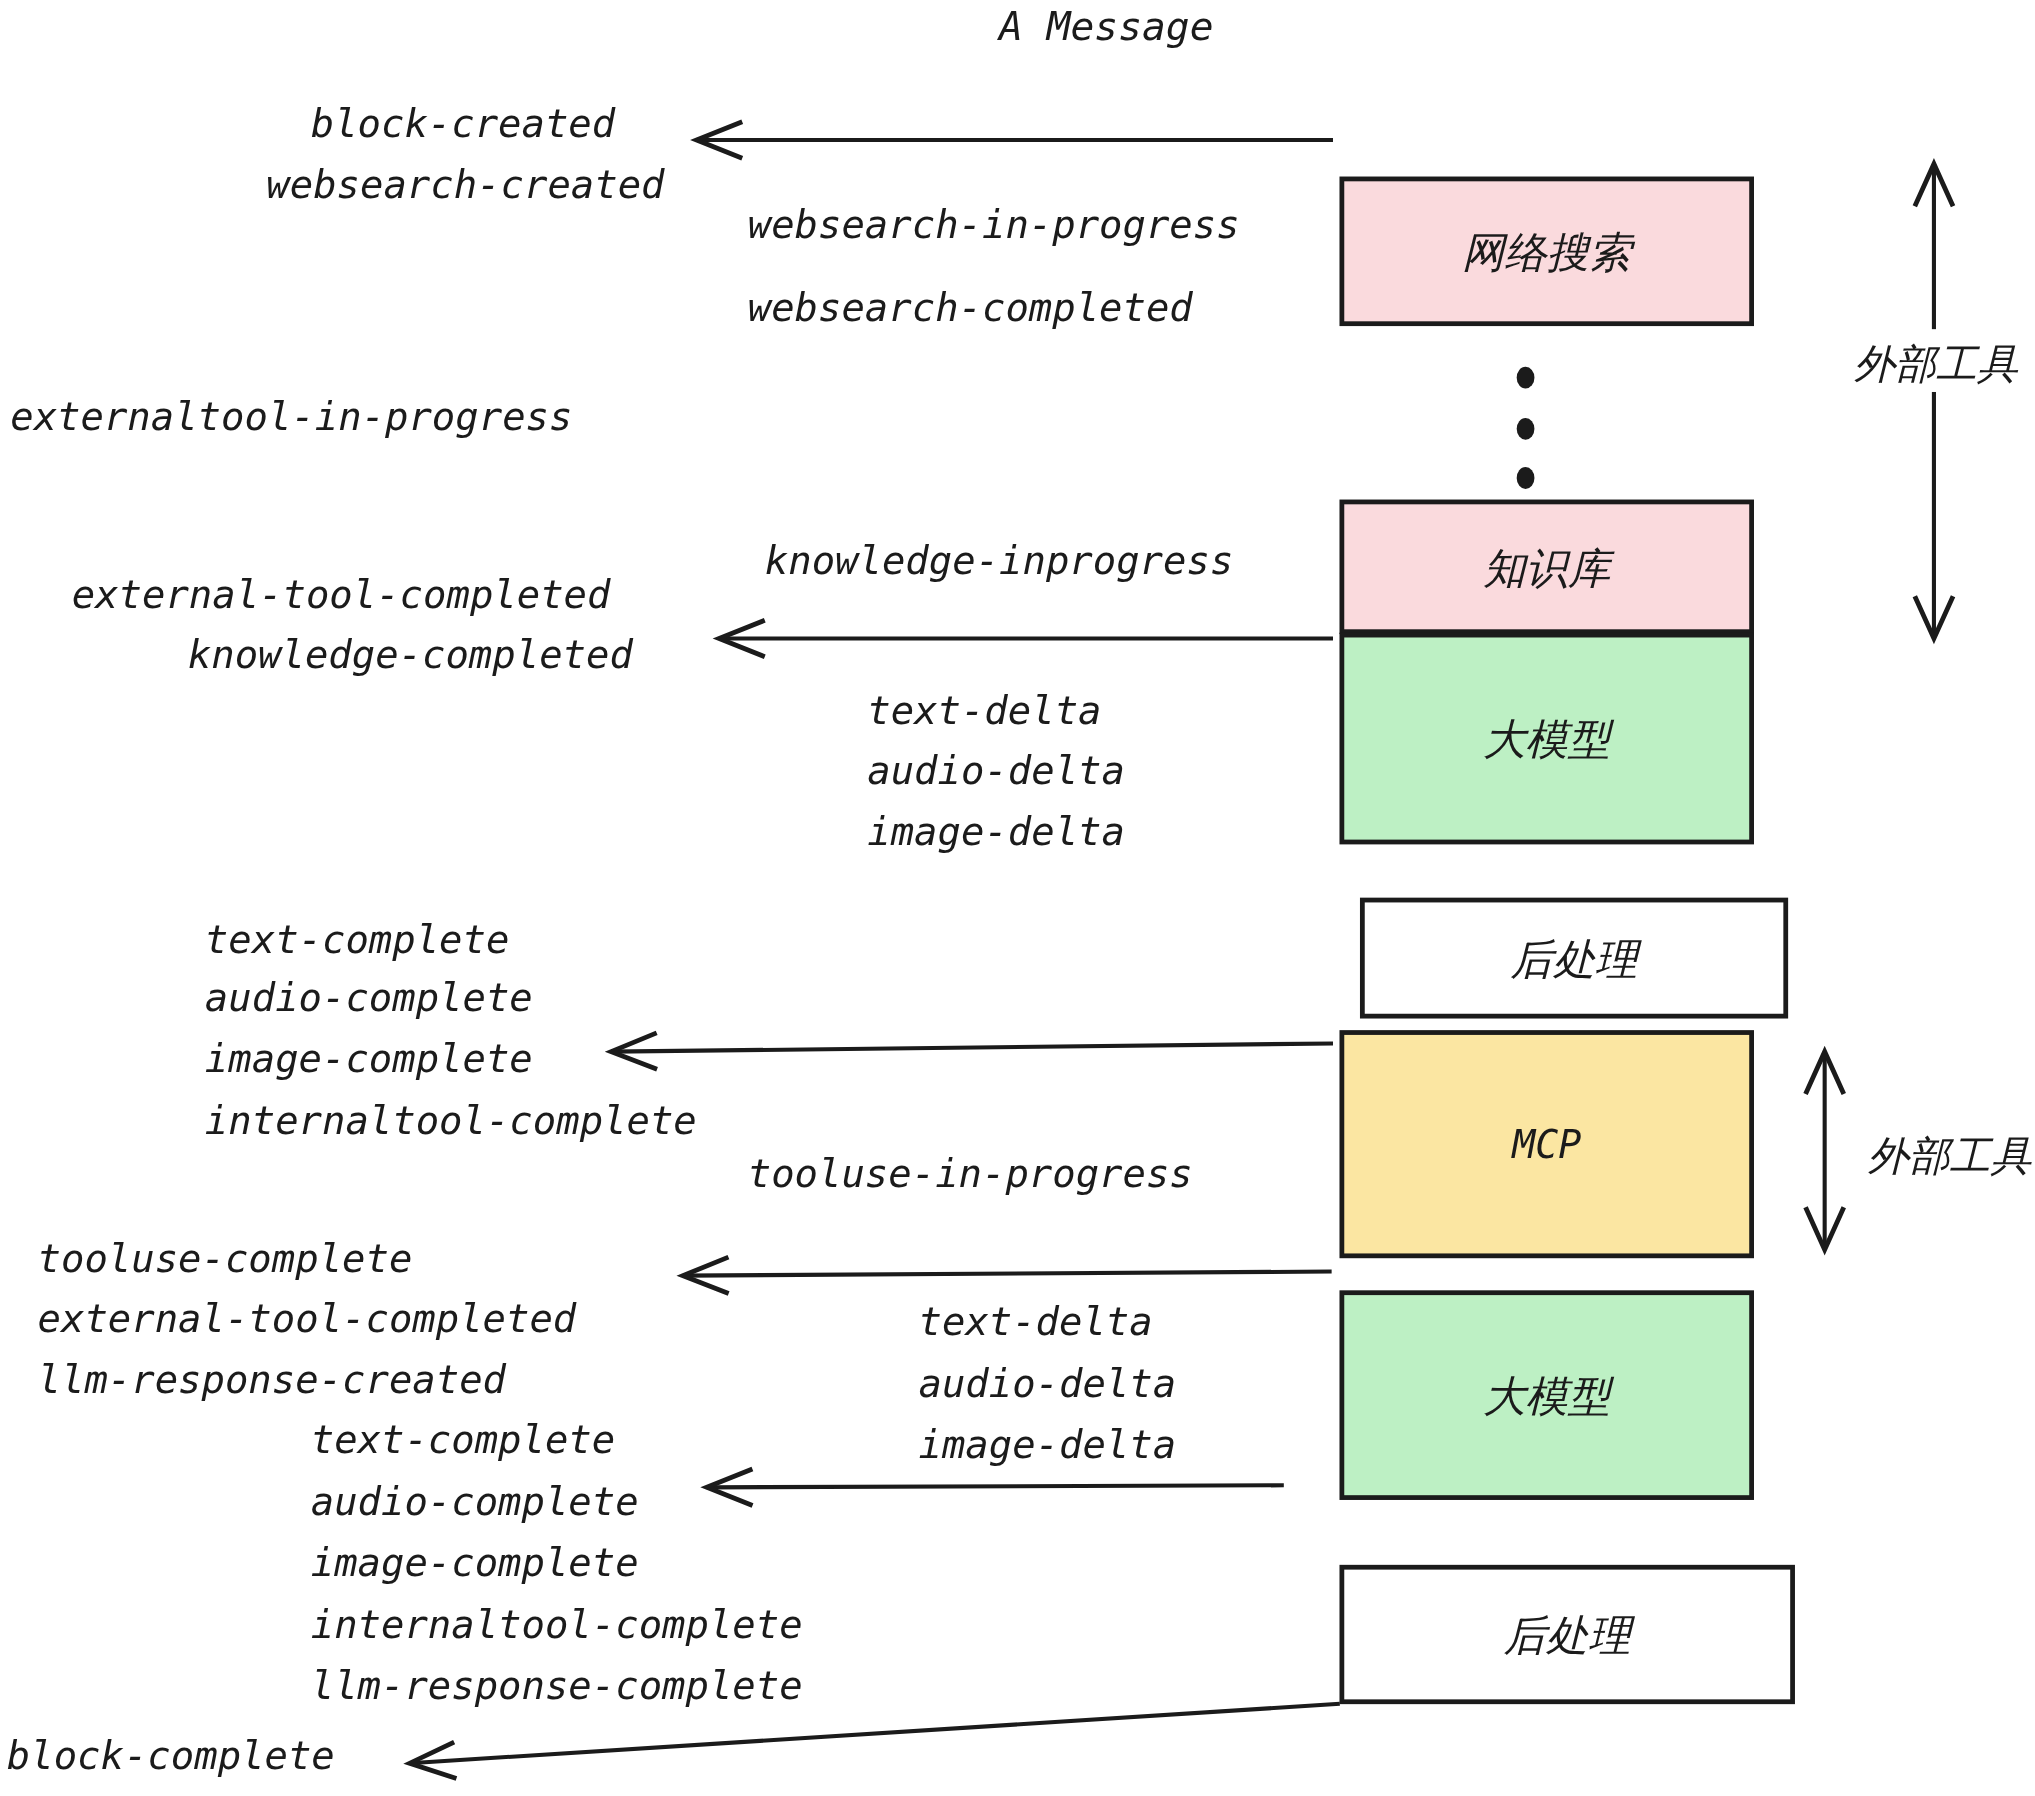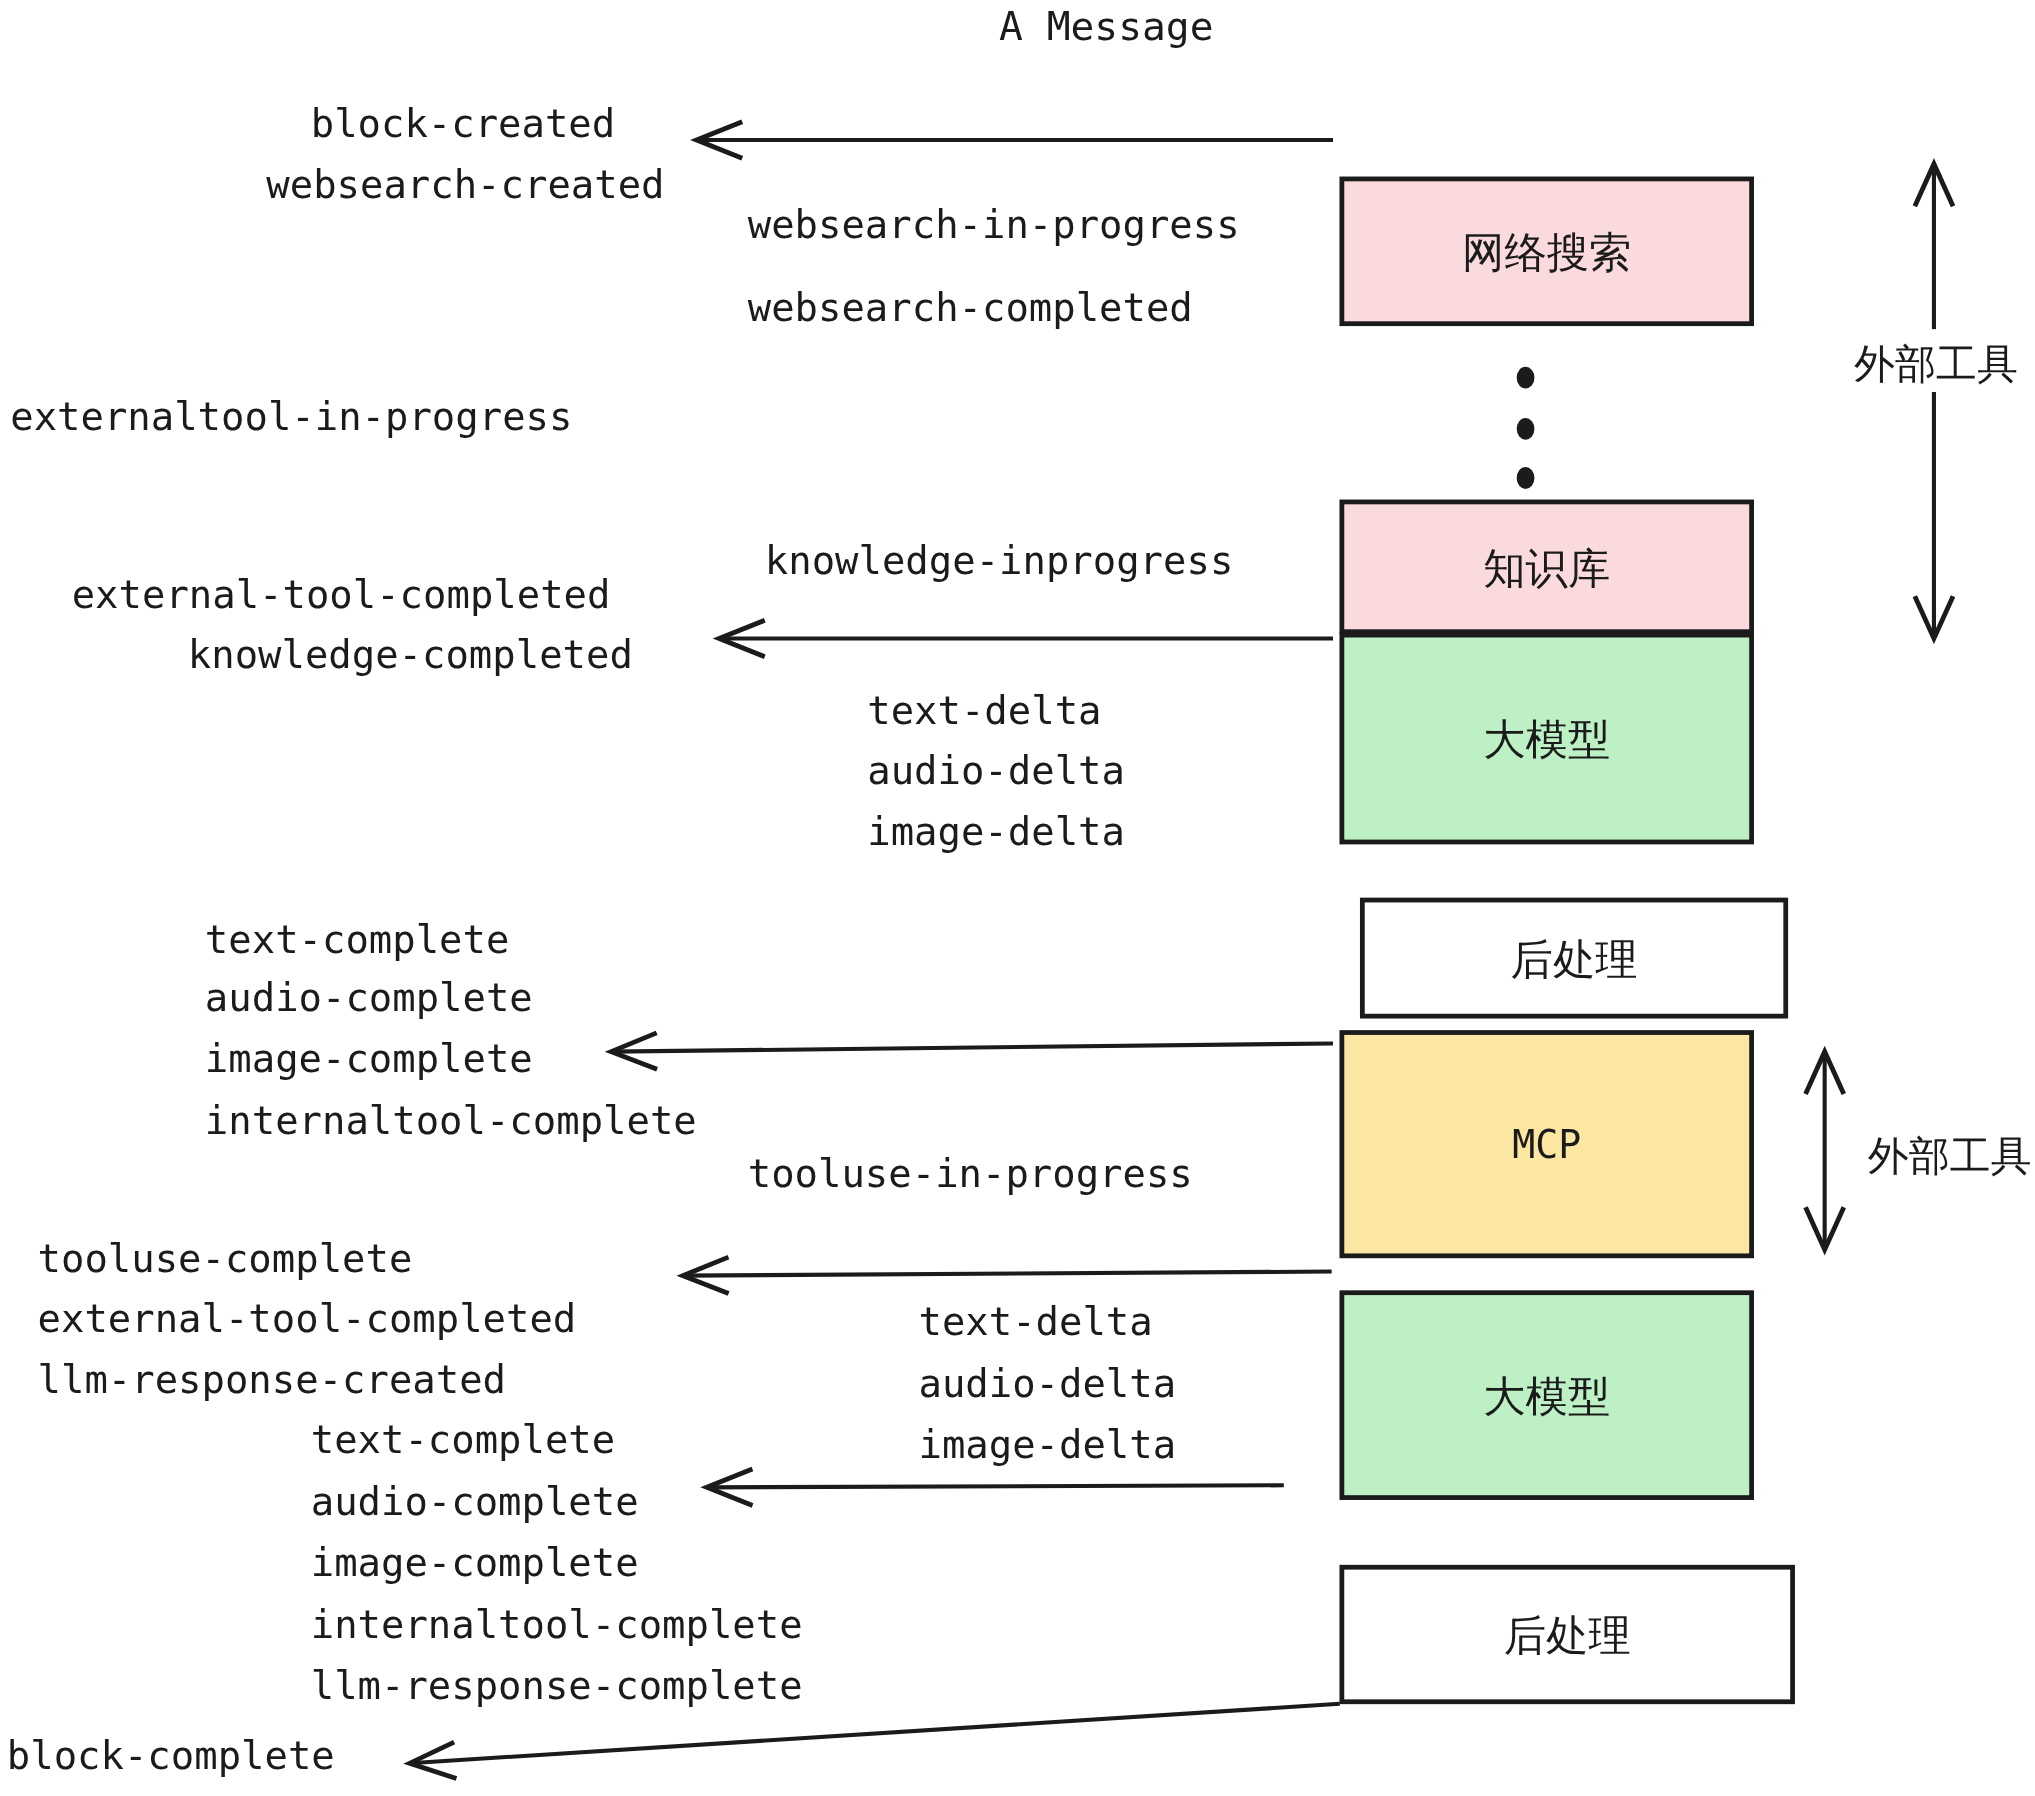--- a/index.html
+++ b/index.html
@@ -11,20 +11,21 @@
     width: 2035px;
     height: 1796px;
     overflow: hidden;
     font-family: "DejaVu Sans Mono", monospace;
   }
   #canvas {
     position: relative;
     width: 2035px;
     height: 1620px;
     background: #ffffff;
+    font-style: italic;
   }
   svg#diagram {
     position: absolute;
     top: 0; left: 0;
     width: 2035px;
     height: 1796px;
   }
   .evt {
     font-family: "DejaVu Sans Mono", monospace;
     font-size: 57px;

